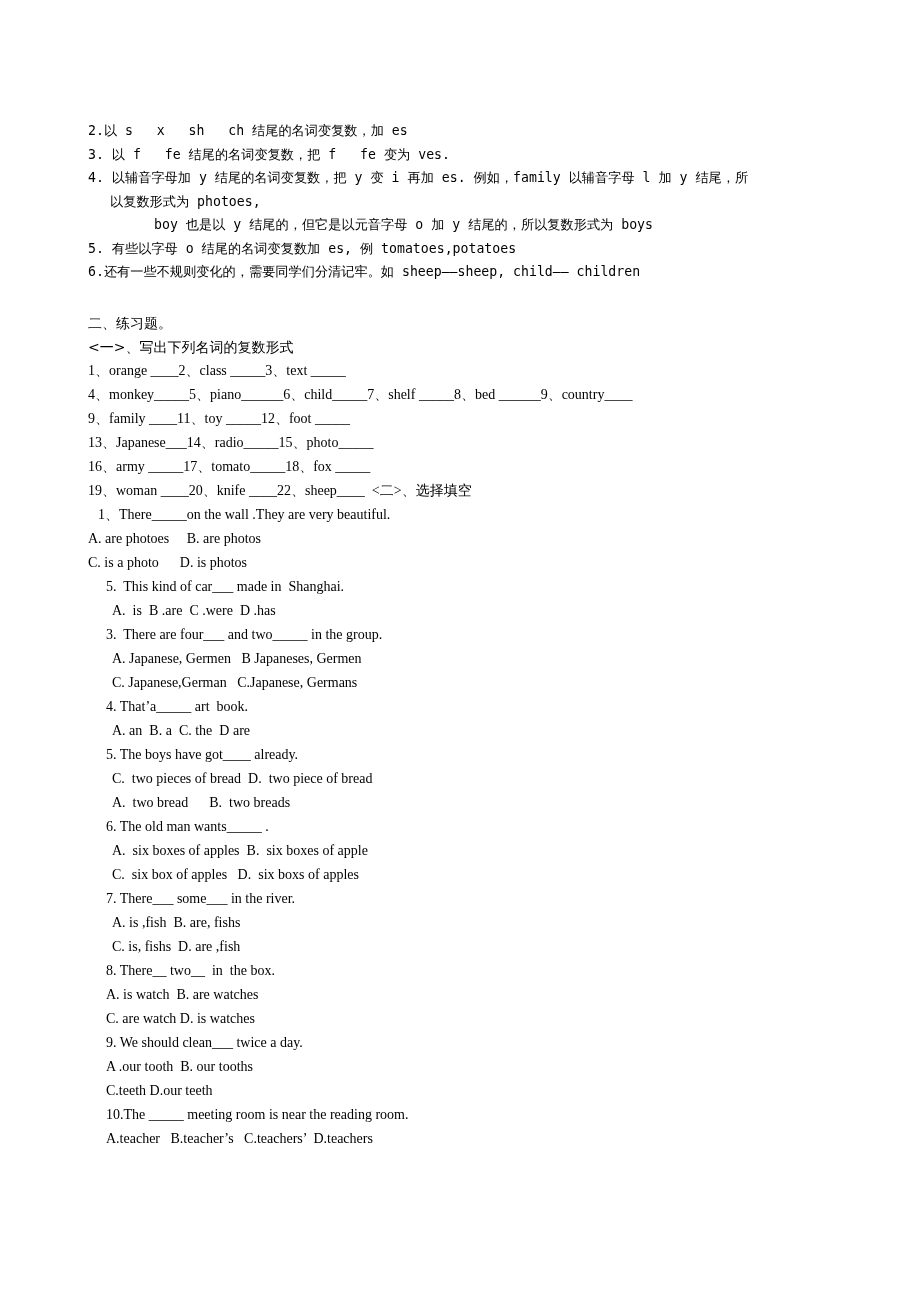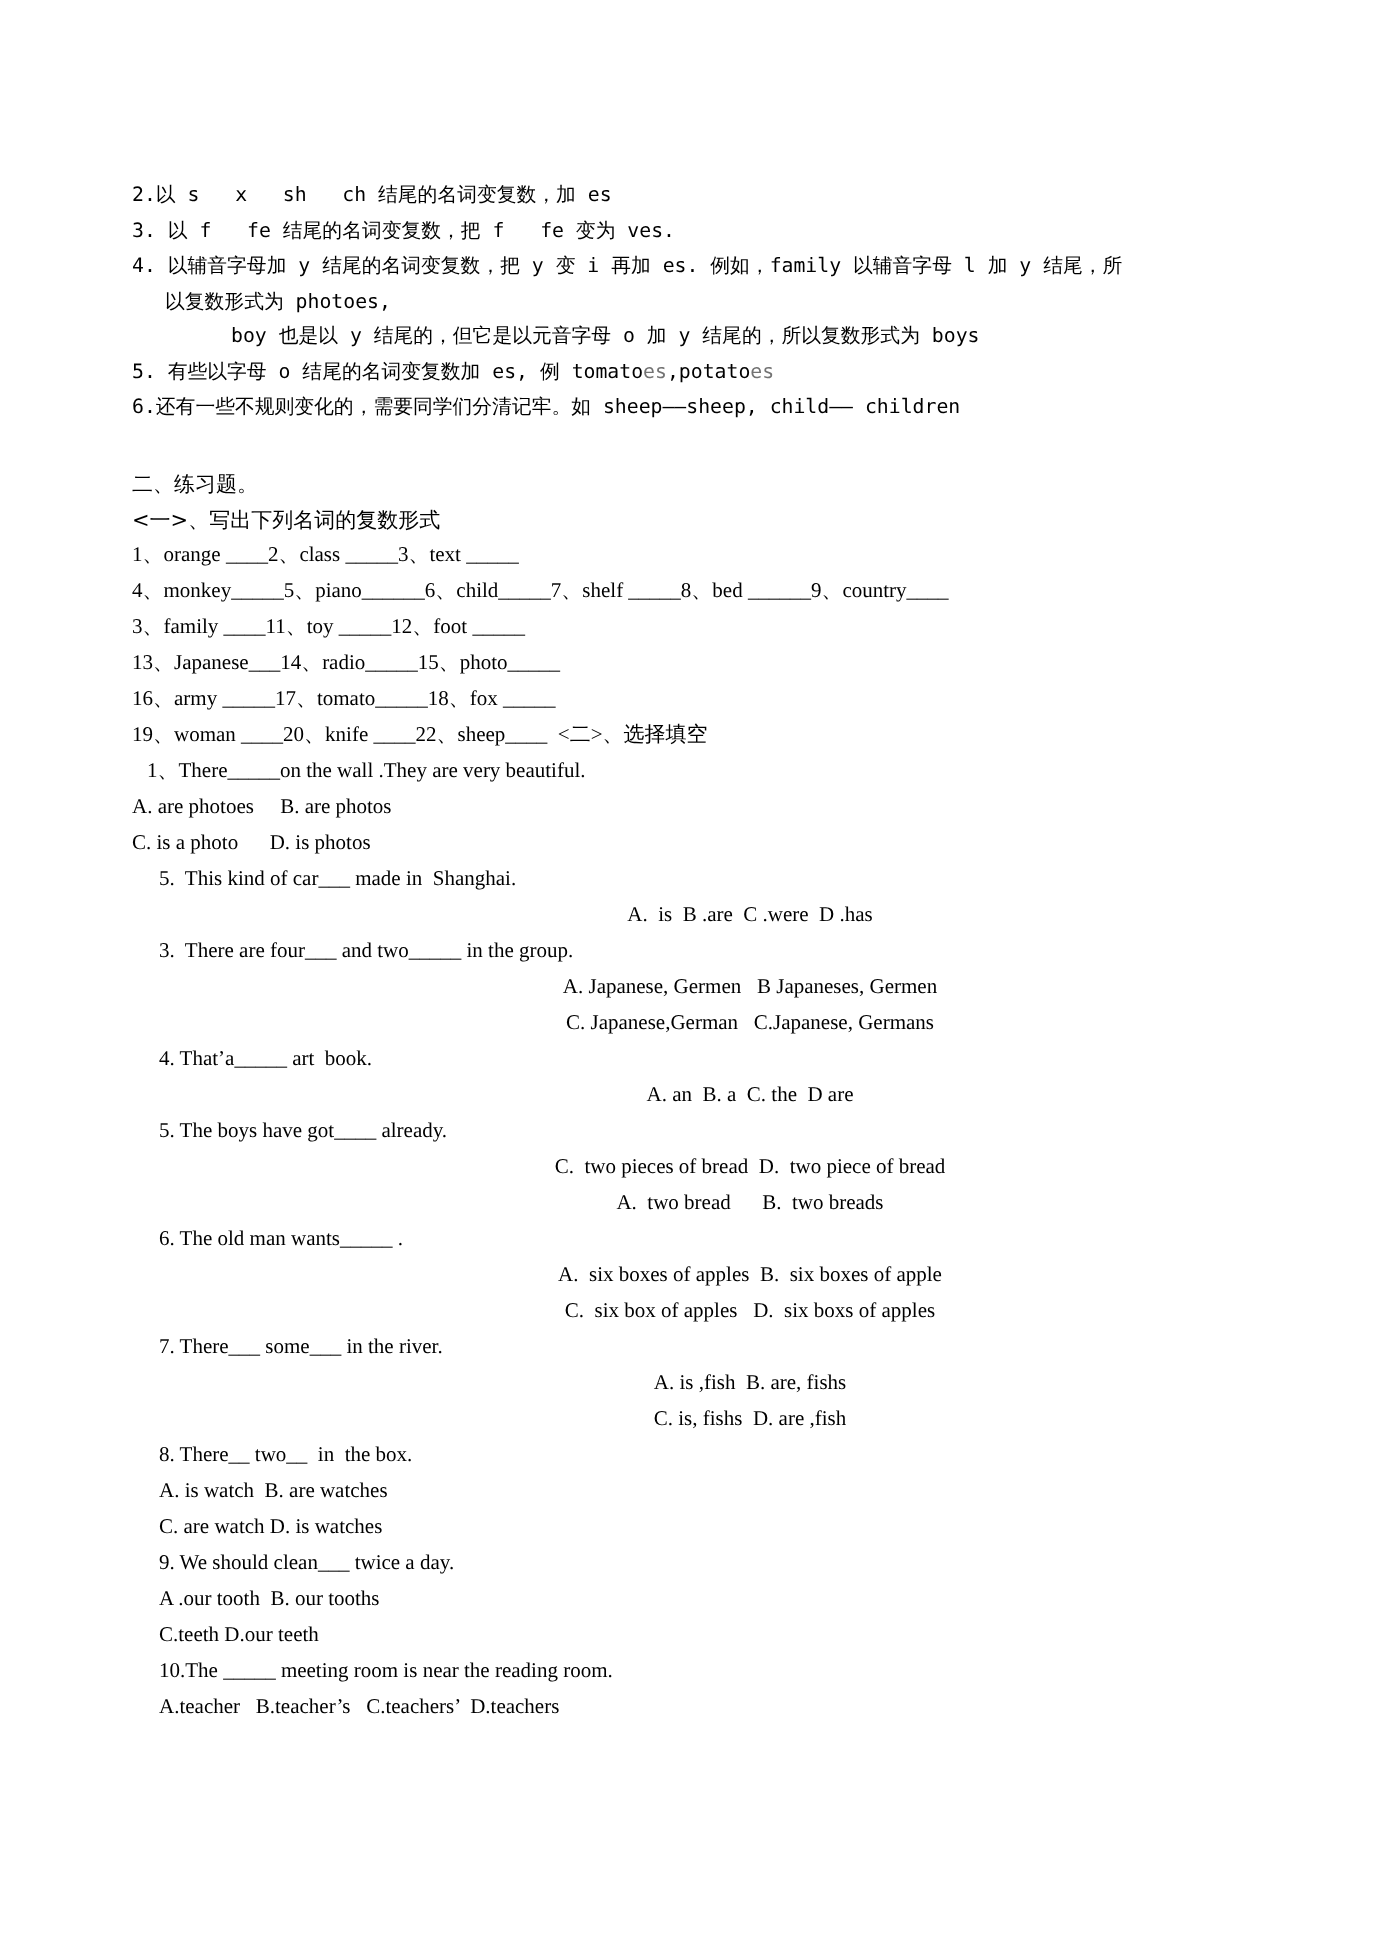--- a/index.html
+++ b/index.html
@@ -39,39 +39,39 @@
   .rule-line {
     font-family: "DejaVu Sans Mono", "Liberation Mono", monospace;
     font-size: 13.2px;
     line-height: 23.5px;
     white-space: pre-wrap;
     letter-spacing: 0px;
     color: #000;
   }
   .rule-line.indent1 { padding-left: 22px; text-indent: 0; }
   .rule-line.indent2 { padding-left: 66px; }
-  .hl-pink { color: #737373; }
+  .hl-pink { color: #000000; }
 
   
   .exercises {
     position: absolute;
     left: 88px;
     top: 300px;
     width: 800px;
   }
   .ex-line {
     font-family: "Liberation Serif", "DejaVu Serif", serif;
     font-size: 14px;
     line-height: 24px;
     white-space: pre-wrap;
     color: #000;
   }
   .ex-line.i1 { padding-left: 10px; }
   .ex-line.i2 { padding-left: 18px; }
-  .ex-line.i3 { padding-left: 24px; text-align: center; }
+  .ex-line.i3 { padding-left: 24px; }
   .cjk { font-family: "DejaVu Sans", "Liberation Sans", sans-serif; }
 </style>
 </head>
 <body>
 
 <div class="page">
 
   <div class="rules">
     <div class="rule-line">2.以 s   x   sh   ch 结尾的名词变复数，加 es</div>
     <div class="rule-line">3. 以 f   fe 结尾的名词变复数，把 f   fe 变为 ves.</div>
@@ -82,21 +82,21 @@
     <div class="rule-line">6.还有一些不规则变化的，需要同学们分清记牢。如 sheep——sheep, child—— children</div>
   </div>
 
   <div class="exercises">
 
     <div class="ex-line cjk">二、练习题。</div>
     <div class="ex-line cjk">&lt;一&gt;、写出下列名词的复数形式</div>
 
     <div class="ex-line">1、orange ____2、class _____3、text _____</div>
     <div class="ex-line">4、monkey_____5、piano______6、child_____7、shelf _____8、bed ______9、country____</div>
-    <div class="ex-line">3、family ____11、toy _____12、foot _____</div>
+    <div class="ex-line">9、family ____11、toy _____12、foot _____</div>
     <div class="ex-line">13、Japanese___14、radio_____15、photo_____</div>
     <div class="ex-line">16、army _____17、tomato_____18、fox _____</div>
     <div class="ex-line">19、woman ____20、knife ____22、sheep____  &lt;二&gt;、选择填空</div>
 
     <div class="ex-line i1">1、There_____on the wall .They are very beautiful.</div>
     <div class="ex-line">A. are photoes     B. are photos</div>
     <div class="ex-line">C. is a photo      D. is photos</div>
 
     <div class="ex-line i2">5.  This kind of car___ made in  Shanghai.</div>
     <div class="ex-line i3">A.  is  B .are  C .were  D .has</div>

